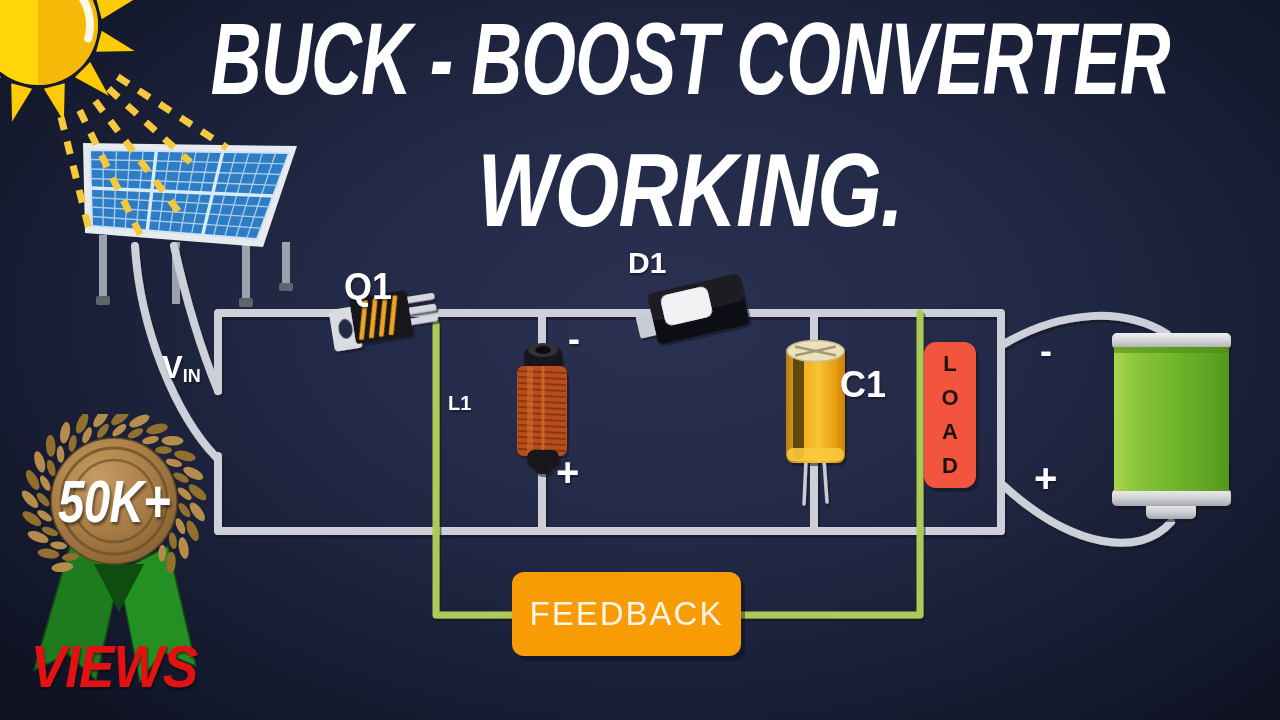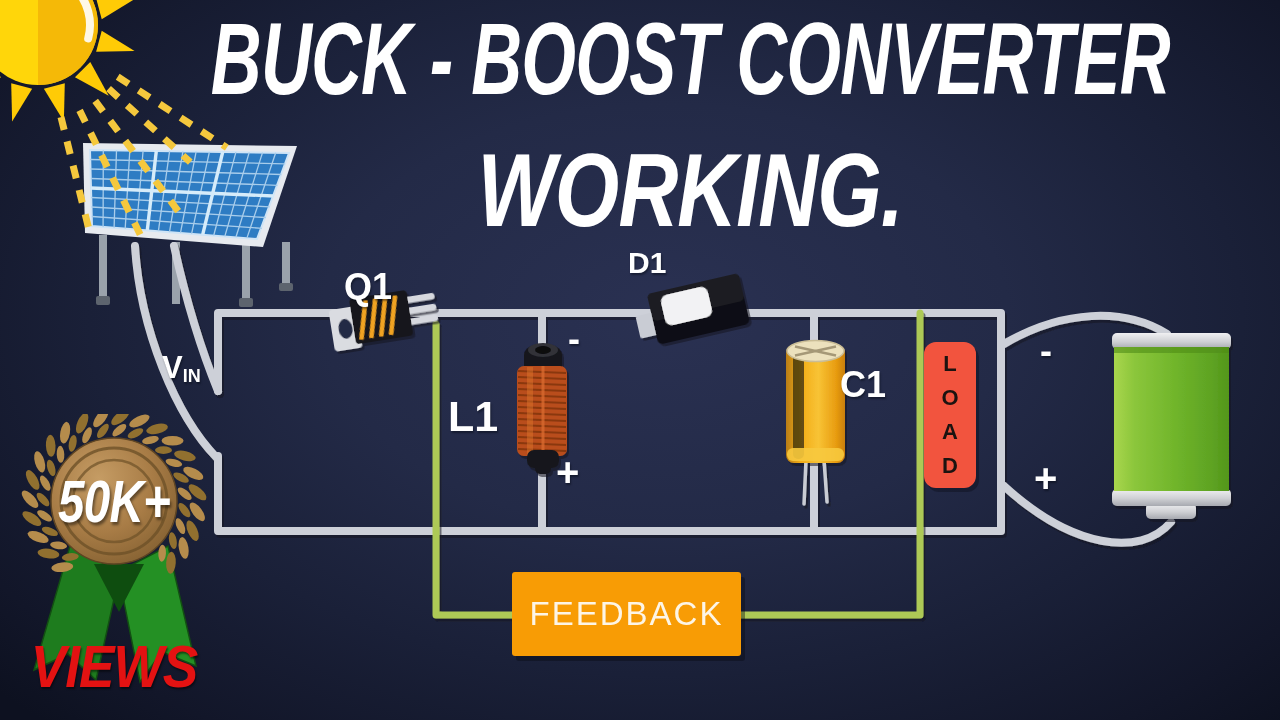--- a/index.html
+++ b/index.html
@@ -15,21 +15,21 @@
     font-weight:bold;font-style:italic;line-height:106px;}
   .title-line1{font-size:88px;display:inline-block;transform:scale(0.80,1.16);white-space:nowrap;letter-spacing:-1px;}
   .title-line2{font-size:92px;display:inline-block;transform:scale(0.90,1.12);white-space:nowrap;letter-spacing:-1px;}
   
   .lbl{position:absolute;color:#ffffff;font-weight:bold;text-shadow:1px 2px 2px rgba(5,8,18,.45);white-space:nowrap;}
   .sub{font-size:18px;vertical-align:-4px;font-weight:bold;}
   
   .load-box{position:absolute;left:924px;top:342px;width:52px;height:146px;background:#f2543e;border-radius:12px;
     box-shadow:3px 4px 0 rgba(8,10,18,.35);display:flex;align-items:center;justify-content:center;}
   .load-text{width:26px;text-align:center;word-break:break-all;font-size:22px;font-weight:bold;line-height:34px;color:#1c1310;}
-  .feedback-box{position:absolute;left:512px;top:572px;width:229px;height:84px;background:#f89c05;border-radius:3px;
+  .feedback-box{position:absolute;left:512px;top:572px;width:229px;height:84px;background:#f89c05;border-radius:12px;
     box-shadow:4px 5px 0 rgba(8,10,18,.4);display:flex;align-items:center;justify-content:center;
     color:#fdf5e6;font-size:33px;letter-spacing:2px;font-weight:400;}
   
   .badge{position:absolute;left:8px;top:414px;width:212px;height:302px;}
   .badge-count{position:absolute;left:10px;top:58px;width:192px;text-align:center;color:#ffffff;
     font-size:58px;font-weight:900;font-style:italic;line-height:60px;transform:scale(0.82,1.02);
     text-shadow:2px 3px 3px rgba(0,0,0,.45);letter-spacing:-1px;}
   .badge-views{position:absolute;left:8px;top:224px;width:196px;text-align:center;color:#e31212;
     font-size:56px;font-weight:900;font-style:italic;line-height:58px;transform:scale(0.95,1.05);
     text-shadow:1px 2px 2px rgba(0,0,0,.5);letter-spacing:-1px;}
@@ -223,21 +223,21 @@
     </g>
   </svg>
 
   <div class="title-wrap">
     <div><span class="title-line1">BUCK - BOOST CONVERTER</span></div>
     <div><span class="title-line2">WORKING.</span></div>
   </div>
 
   <div class="lbl" style="left:162px;top:350px;font-size:31px;"><span>V</span><span class="sub">IN</span></div>
   <div class="lbl" style="left:344px;top:266px;font-size:36px;">Q1</div>
-  <div class="lbl" style="left:448px;top:392px;font-size:43px;">L1</div>
+  <div class="lbl" style="left:448px;top:392px;font-size:20px;">L1</div>
   <div class="lbl" style="left:628px;top:246px;font-size:30px;">D1</div>
   <div class="lbl" style="left:840px;top:364px;font-size:36px;">C1</div>
   <div class="lbl" style="left:568px;top:318px;font-size:36px;">-</div>
   <div class="lbl" style="left:556px;top:450px;font-size:40px;">+</div>
   <div class="lbl" style="left:1040px;top:330px;font-size:36px;">-</div>
   <div class="lbl" style="left:1034px;top:456px;font-size:40px;">+</div>
 
   <div class="load-box">
     <div class="load-text">LOAD</div>
   </div>

